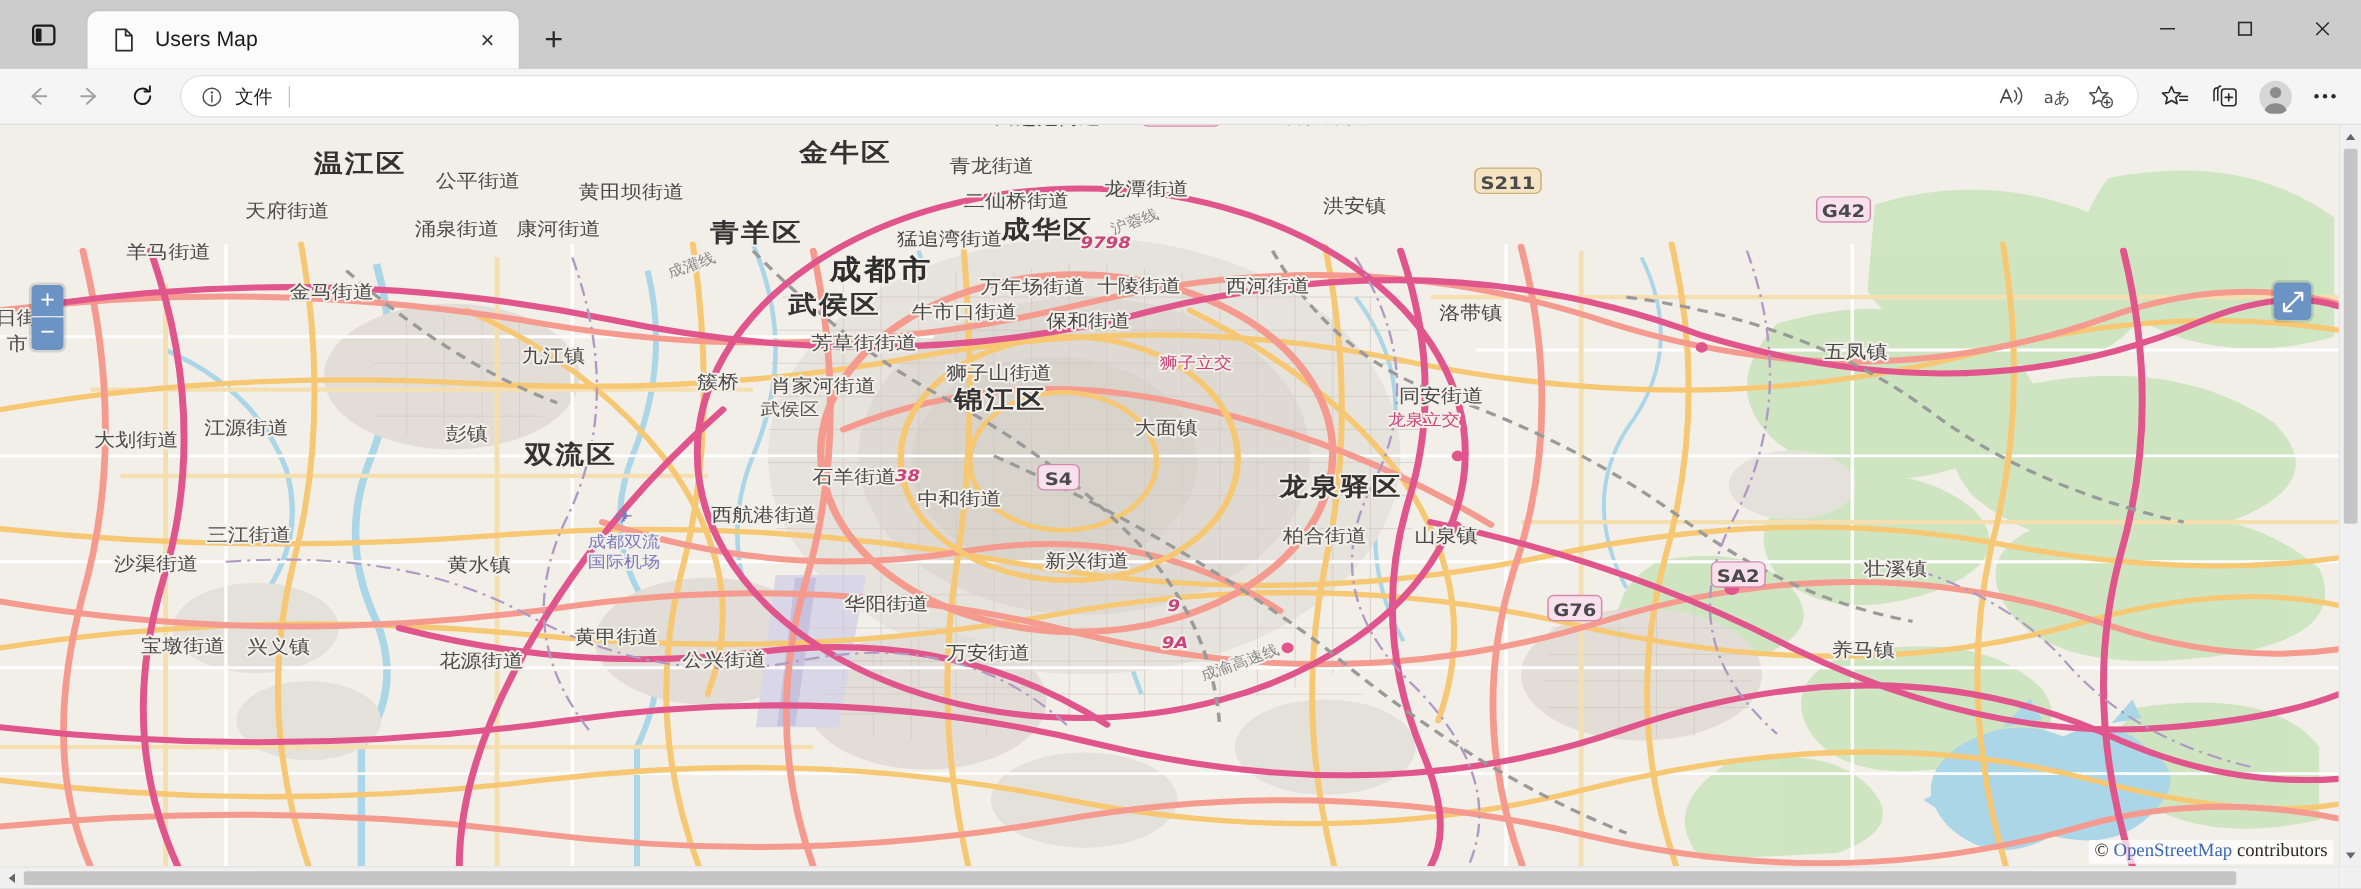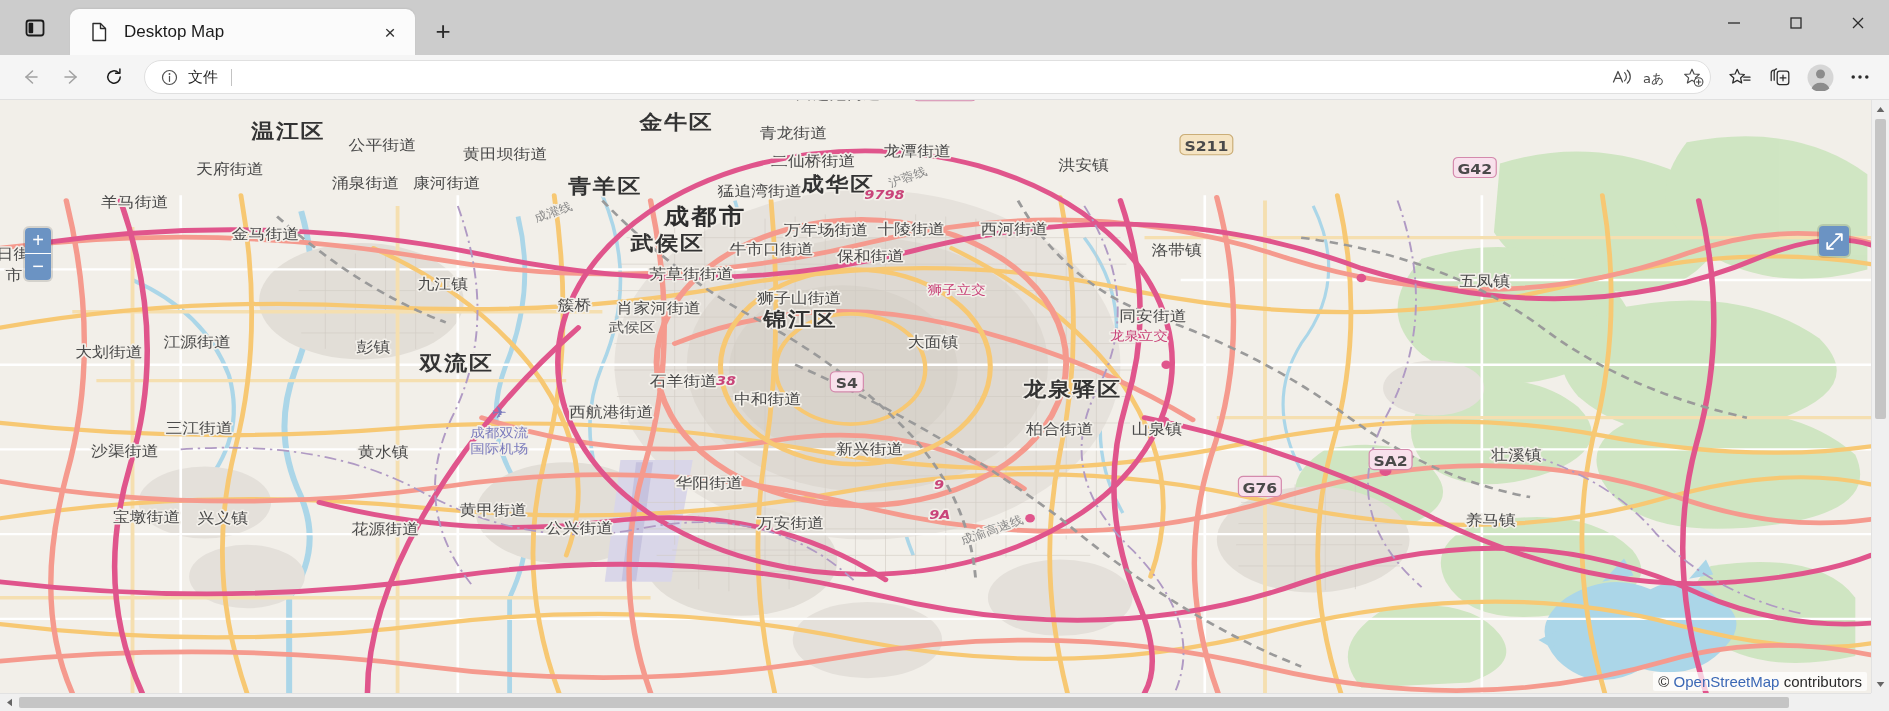--- a/index.html
+++ b/index.html
@@ -48,21 +48,21 @@
   .navbtn.disabled svg { opacity:.38; }
   .omnibox {
     flex:1 1 auto; height:34px; background:#fff; border-radius:17px; margin:0 8px;
     display:flex; align-items:center; padding:0 6px 0 14px; border:1px solid #e0e0e0;
   }
   .omni-info { width:20px; height:20px; flex:0 0 20px; display:flex; align-items:center; justify-content:center; }
   .omni-filelabel { font-size:15px; color:#1f1f1f; margin-left:9px; white-space:nowrap; }
   .omni-sep { width:1px; height:17px; background:#c3c3c3; margin:0 13px; }
   .omni-url { font-size:15px; color:#1f1f1f; white-space:nowrap; overflow:hidden; text-overflow:ellipsis; flex:1 1 auto; }
   .omni-actions { display:flex; align-items:center; gap:2px; margin-left:auto; }
-  .omni-icon { width:34px; height:30px; border-radius:5px; display:flex; align-items:center; justify-content:flex-end; }
+  .omni-icon { width:34px; height:30px; border-radius:5px; display:flex; align-items:center; justify-content:flex-start; }
   .tb-icon { width:38px; height:36px; border-radius:5px; display:flex; align-items:center; justify-content:center; }
 
   
   .content { flex:1 1 auto; display:flex; min-height:0; background:#fff; }
   .viewport { position:relative; flex:1 1 auto; overflow:hidden; background:#f2efe9; }
   .mapsvg { position:absolute; inset:0; width:100%; height:100%; display:block; }
 
   .zoomctl {
     position:absolute; left:25px; top:128px; width:26px; z-index:8;
     border-radius:4px; overflow:hidden; box-shadow:0 0 0 2px rgba(0,0,0,.12);
@@ -74,21 +74,21 @@
   }
   .zoombtn:last-child { border-bottom:none; }
   .fullscreen-btn {
     position:absolute; right:22px; top:126px; width:30px; height:30px; border-radius:4px;
     background:#6b93c3; display:flex; align-items:center; justify-content:center; z-index:8;
     box-shadow:0 0 0 2px rgba(0,0,0,.12);
   }
   .attribution {
     position:absolute; right:4px; bottom:2px; font-size:15px; color:#2b2b2b;
     background:rgba(255,255,255,.72); padding:1px 5px; border-radius:2px; z-index:8;
-    font-family:Liberation Sans, sans-serif; white-space:nowrap;
+    font-family:Liberation Serif, serif; white-space:nowrap;
   }
   .attribution a { color:#3b68b5; text-decoration:none; }
 
   
   .vscroll {
     width:18px; flex:0 0 18px; background:#f0f0f0; border-left:1px solid #e2e2e2;
     display:flex; flex-direction:column; align-items:center;
   }
   .sb-arrow { width:18px; height:18px; display:flex; align-items:center; justify-content:center; }
   .vthumb { width:11px; background:#c5c5c5; border-radius:2px; margin:1px 0; }
@@ -126,21 +126,21 @@
       </svg>
     </div>
 
     <div class="tab">
       <span class="favicon">
         <svg width="18" height="20" viewBox="0 0 18 20">
           <path d="M3 1.5h7.5L15.5 6.5V18.5H3z" fill="#fff" stroke="#2b2b2b" stroke-width="1.4" stroke-linejoin="round"></path>
           <path d="M10.5 1.5V6.5H15.5" fill="none" stroke="#2b2b2b" stroke-width="1.4" stroke-linejoin="round"></path>
         </svg>
       </span>
-      <span class="tab-title">Desktop Map</span>
+      <span class="tab-title">Users Map</span>
       <span class="tab-close">×</span>
     </div>
 
     <div class="newtab">+</div>
 
     <div class="wincontrols">
       <div class="wc">
         <svg width="16" height="16" viewBox="0 0 16 16">
           <line x1="2" y1="8" x2="14" y2="8" stroke="#2b2b2b" stroke-width="1.3"></line>
         </svg>

